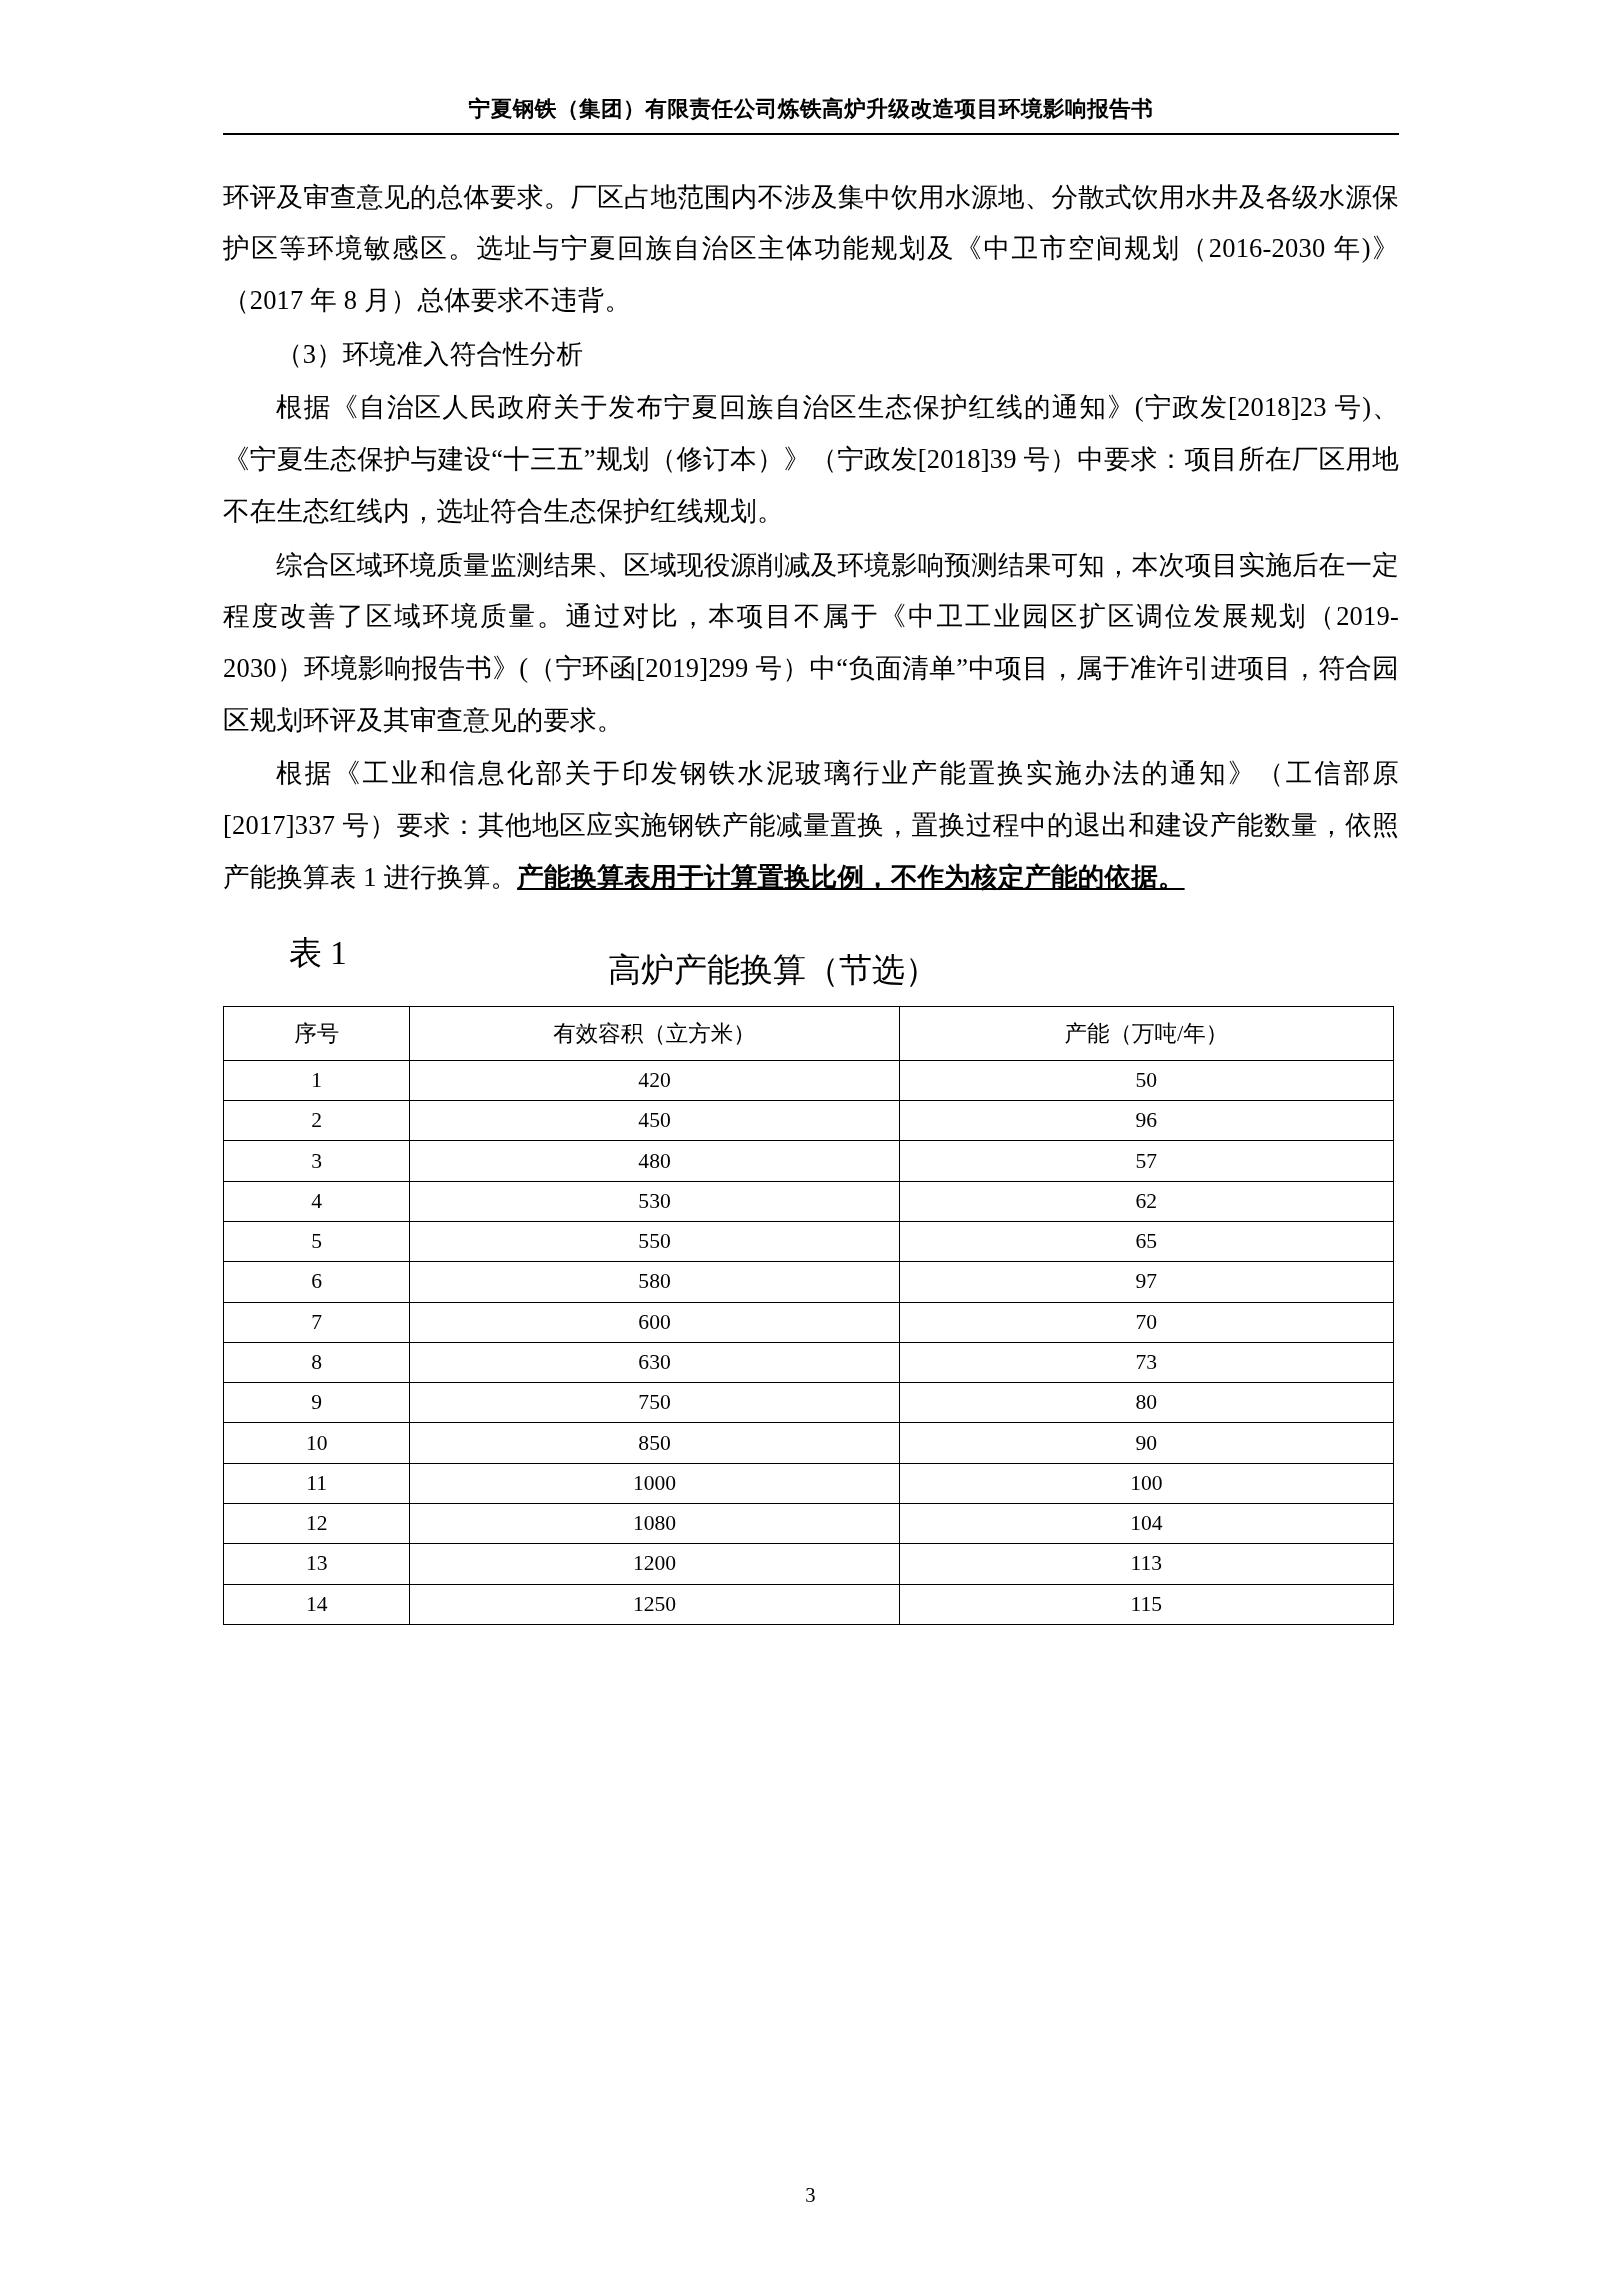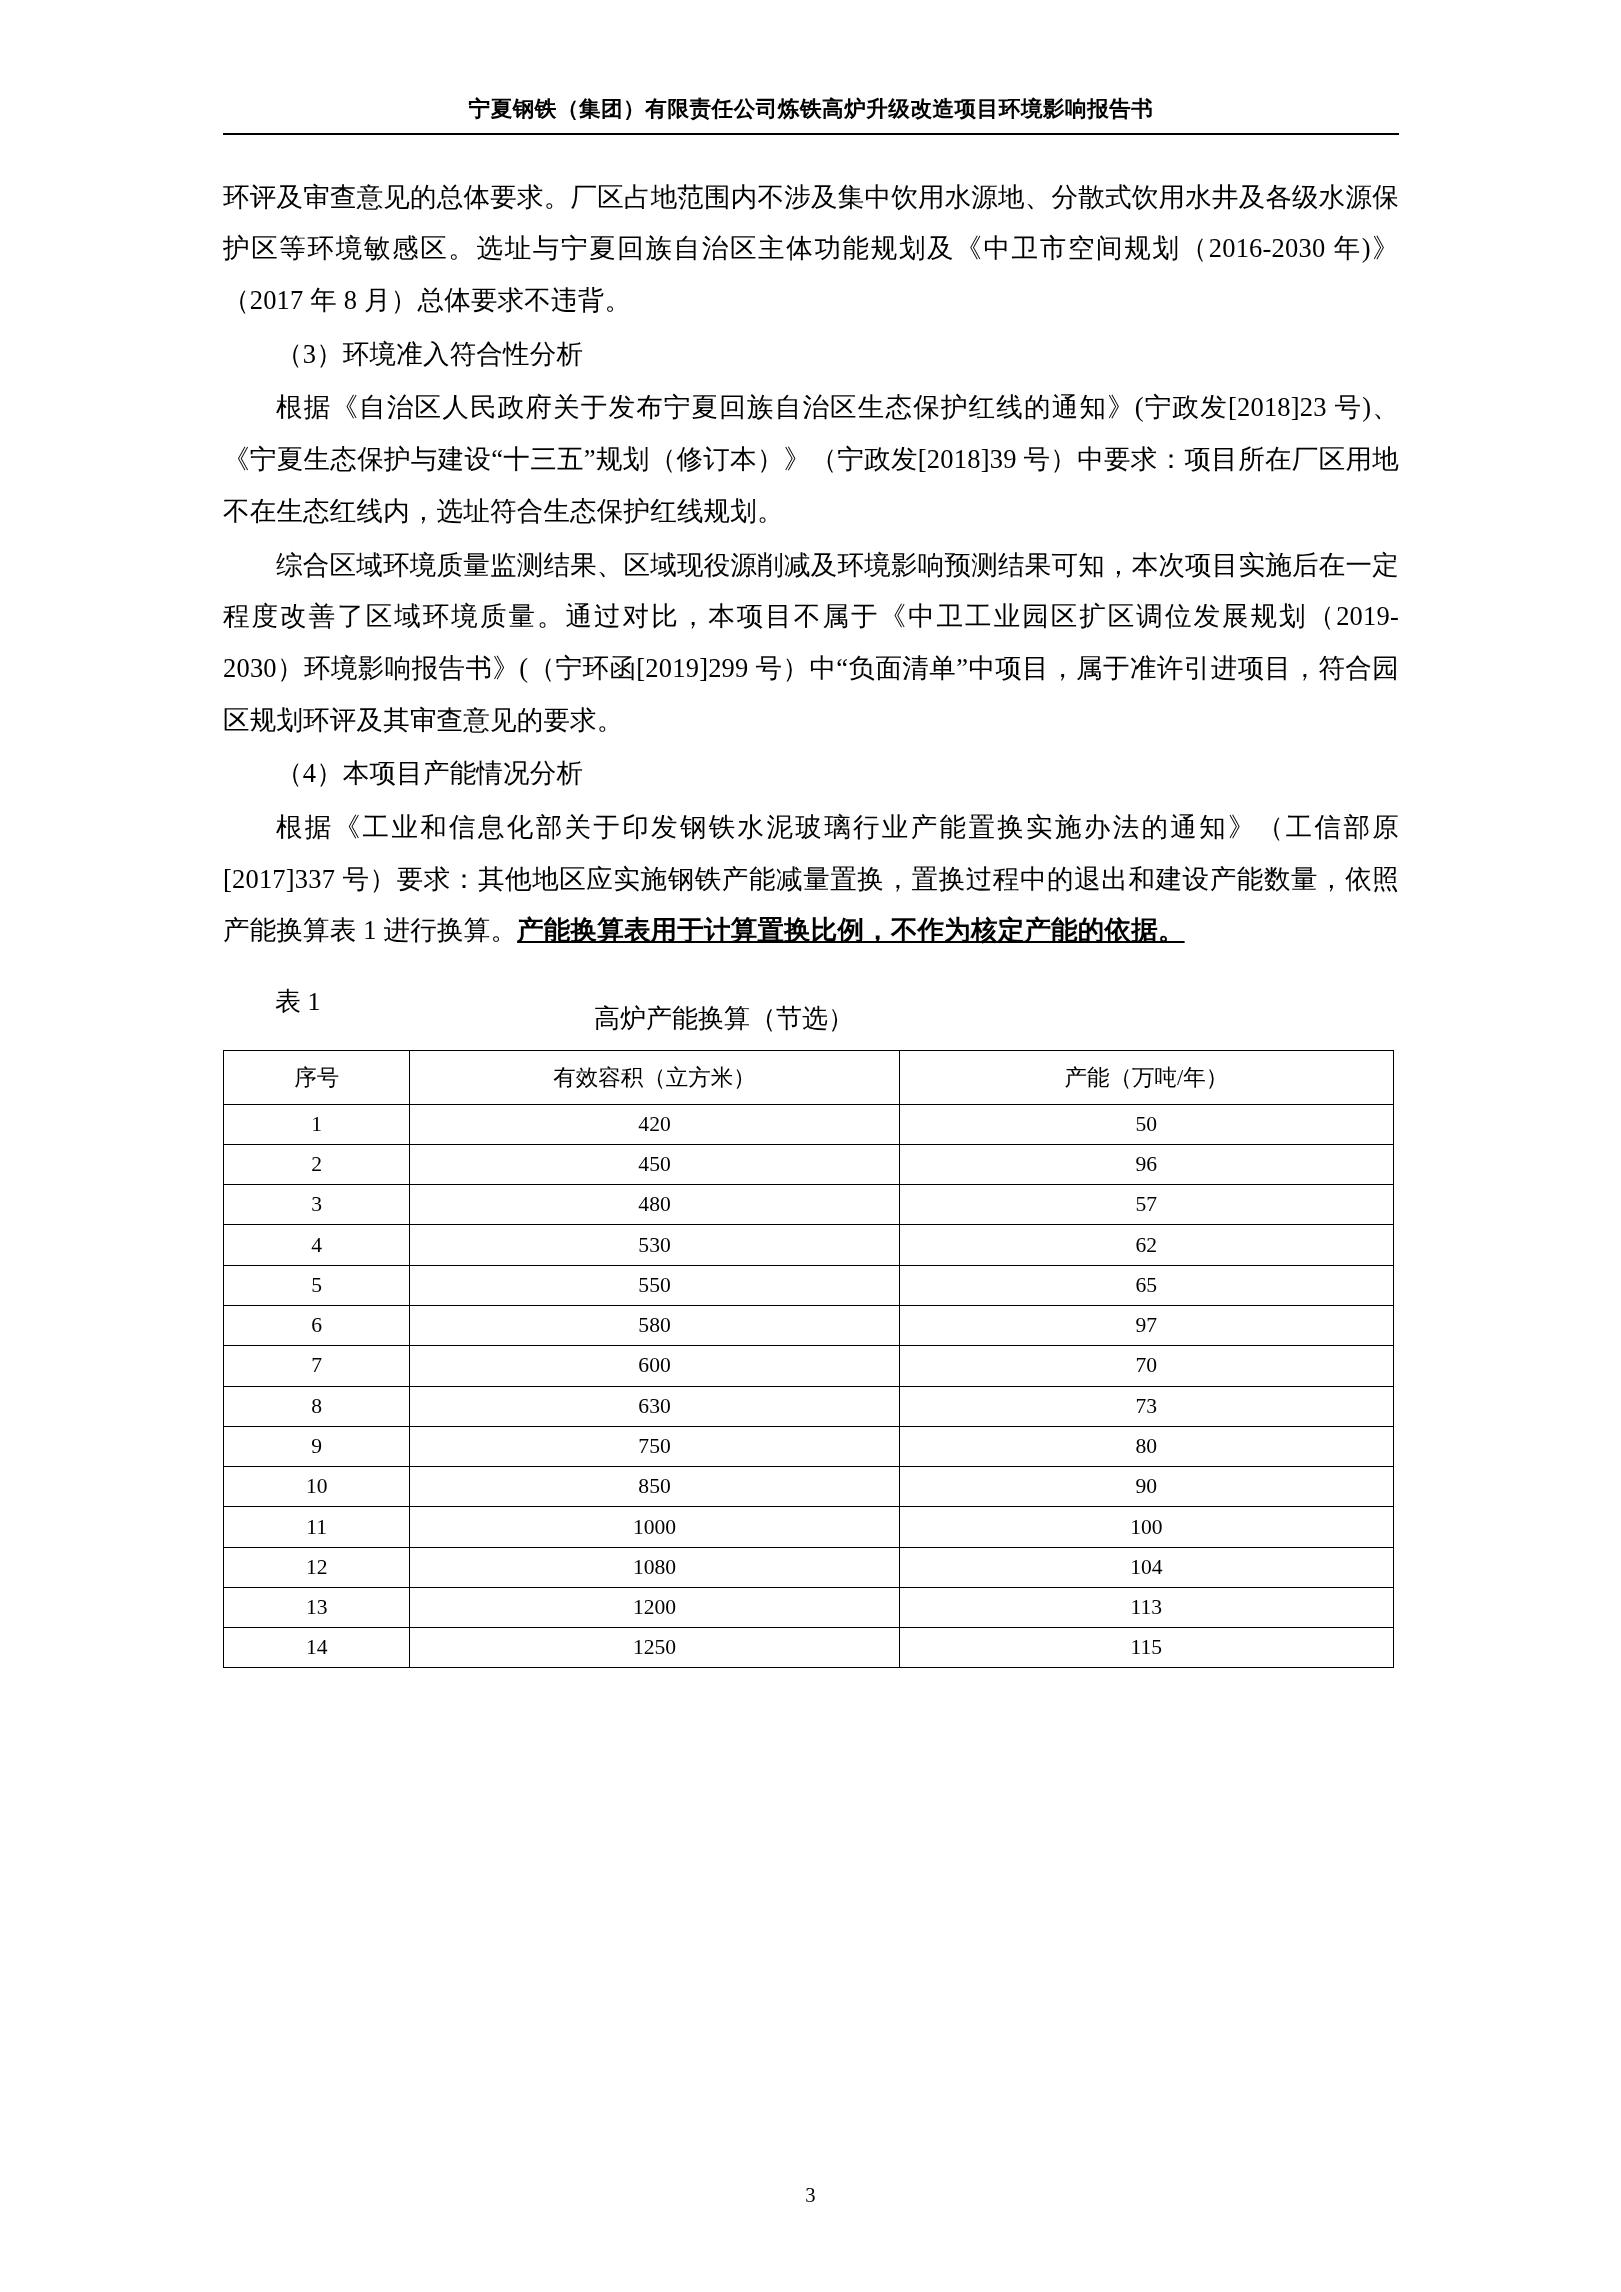--- a/index.html
+++ b/index.html
@@ -45,21 +45,21 @@
     letter-spacing: 0.2px;
   }
   p.indent {
     text-indent: 2em;
   }
   .u-bold {
     font-weight: bold;
     text-decoration: underline;
   }
   .table-caption {
-    font-size: 26px;
+    font-size: 33px;
     margin: 27.4px 0 13.7px 0;
     display: flex;
     padding-left: 2em;
   }
   .table-caption .cap-label {
     width: 206px;
   }
   .table-caption .cap-title {
     flex: 1;
     text-align: left;
@@ -105,21 +105,20 @@
     <div class="header">宁夏钢铁（集团）有限责任公司炼铁高炉升级改造项目环境影响报告书</div>
 
     <p class="body-text">环评及审查意见的总体要求。厂区占地范围内不涉及集中饮用水源地、分散式饮用水井及各级水源保护区等环境敏感区。选址与宁夏回族自治区主体功能规划及《中卫市空间规划（2016-2030 年)》（2017 年 8 月）总体要求不违背。</p>
 
     <p class="body-text indent">（3）环境准入符合性分析</p>
 
     <p class="body-text indent">根据《自治区人民政府关于发布宁夏回族自治区生态保护红线的通知》(宁政发[2018]23 号)、《宁夏生态保护与建设“十三五”规划（修订本）》（宁政发[2018]39 号）中要求：项目所在厂区用地不在生态红线内，选址符合生态保护红线规划。</p>
 
     <p class="body-text indent">综合区域环境质量监测结果、区域现役源削减及环境影响预测结果可知，本次项目实施后在一定程度改善了区域环境质量。通过对比，本项目不属于《中卫工业园区扩区调位发展规划（2019-2030）环境影响报告书》(（宁环函[2019]299 号）中“负面清单”中项目，属于准许引进项目，符合园区规划环评及其审查意见的要求。</p>
 
-    <p class="body-text indent">（4）本项目产能情况分析</p>
 
     <p class="body-text indent"><span>根据《工业和信息化部关于印发钢铁水泥玻璃行业产能置换实施办法的通知》（工信部原[2017]337 号）要求：其他地区应实施钢铁产能减量置换，置换过程中的退出和建设产能数量，依照产能换算表 1 进行换算。</span><span class="u-bold">产能换算表用于计算置换比例，不作为核定产能的依据。</span></p>
 
     <div class="table-caption">
       <span class="cap-label">表 1</span>
       <span class="cap-title">高炉产能换算（节选）</span>
     </div>
 
     <table class="data-table">
       <thead>

